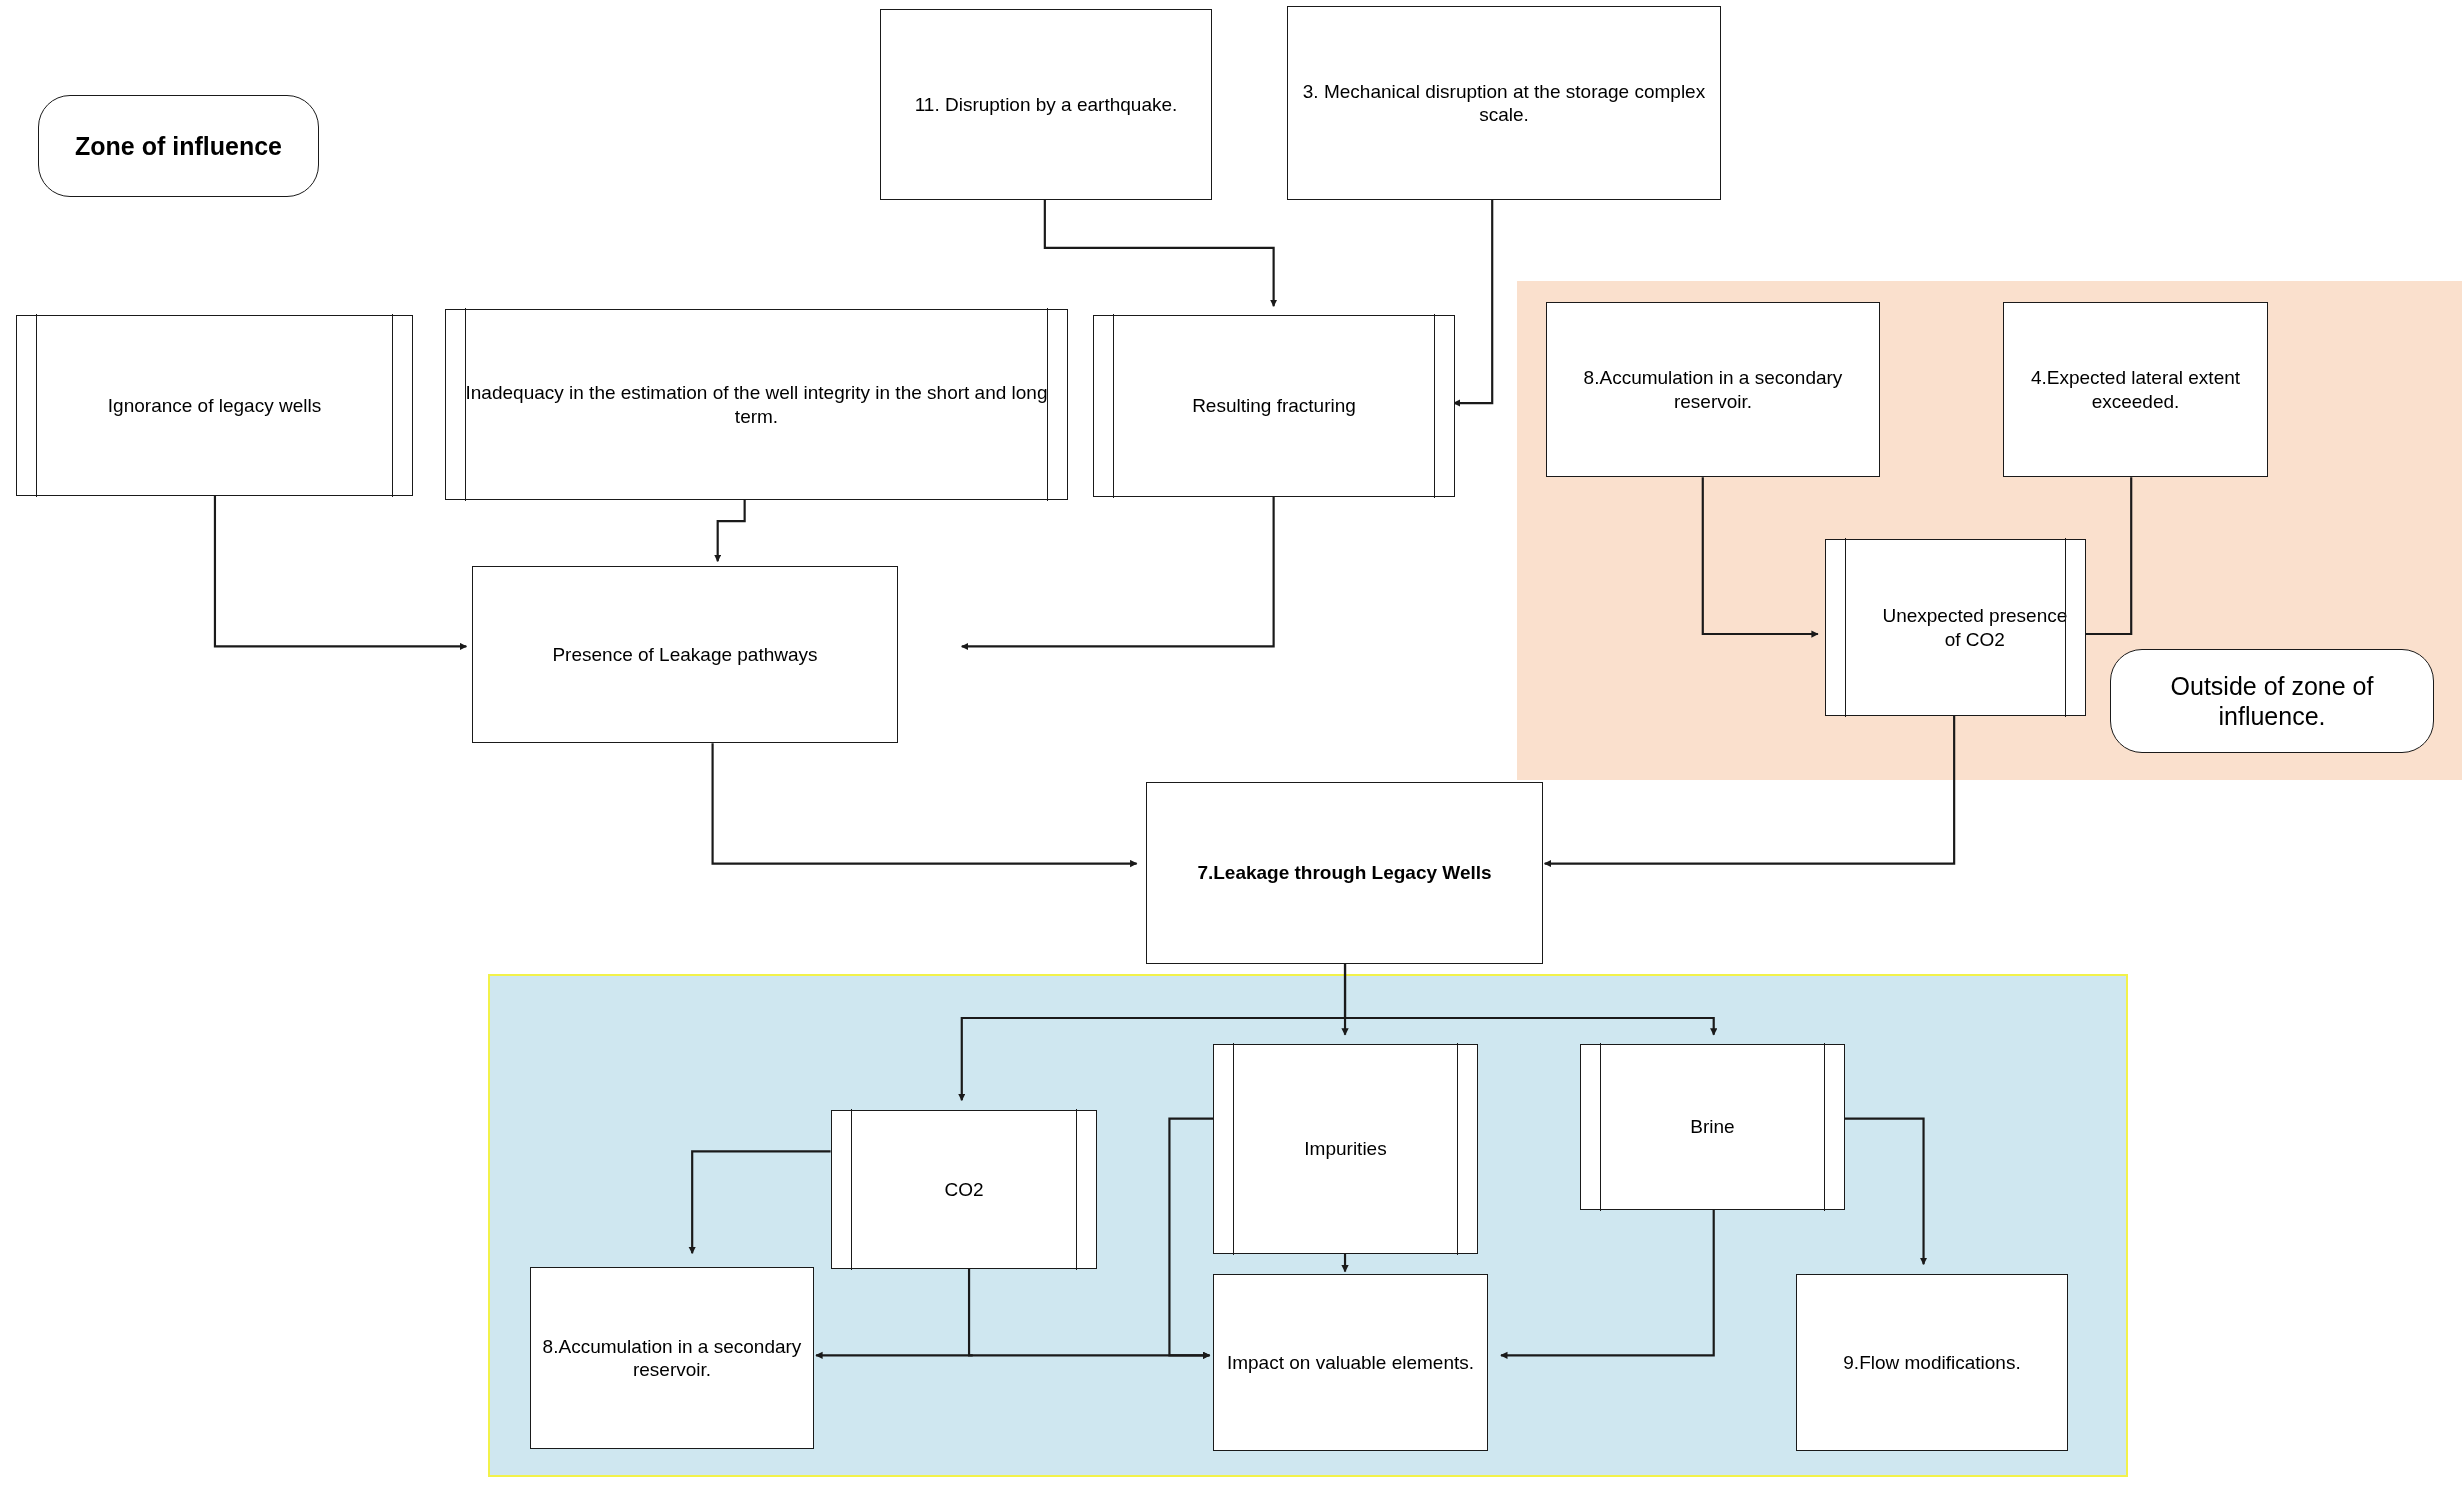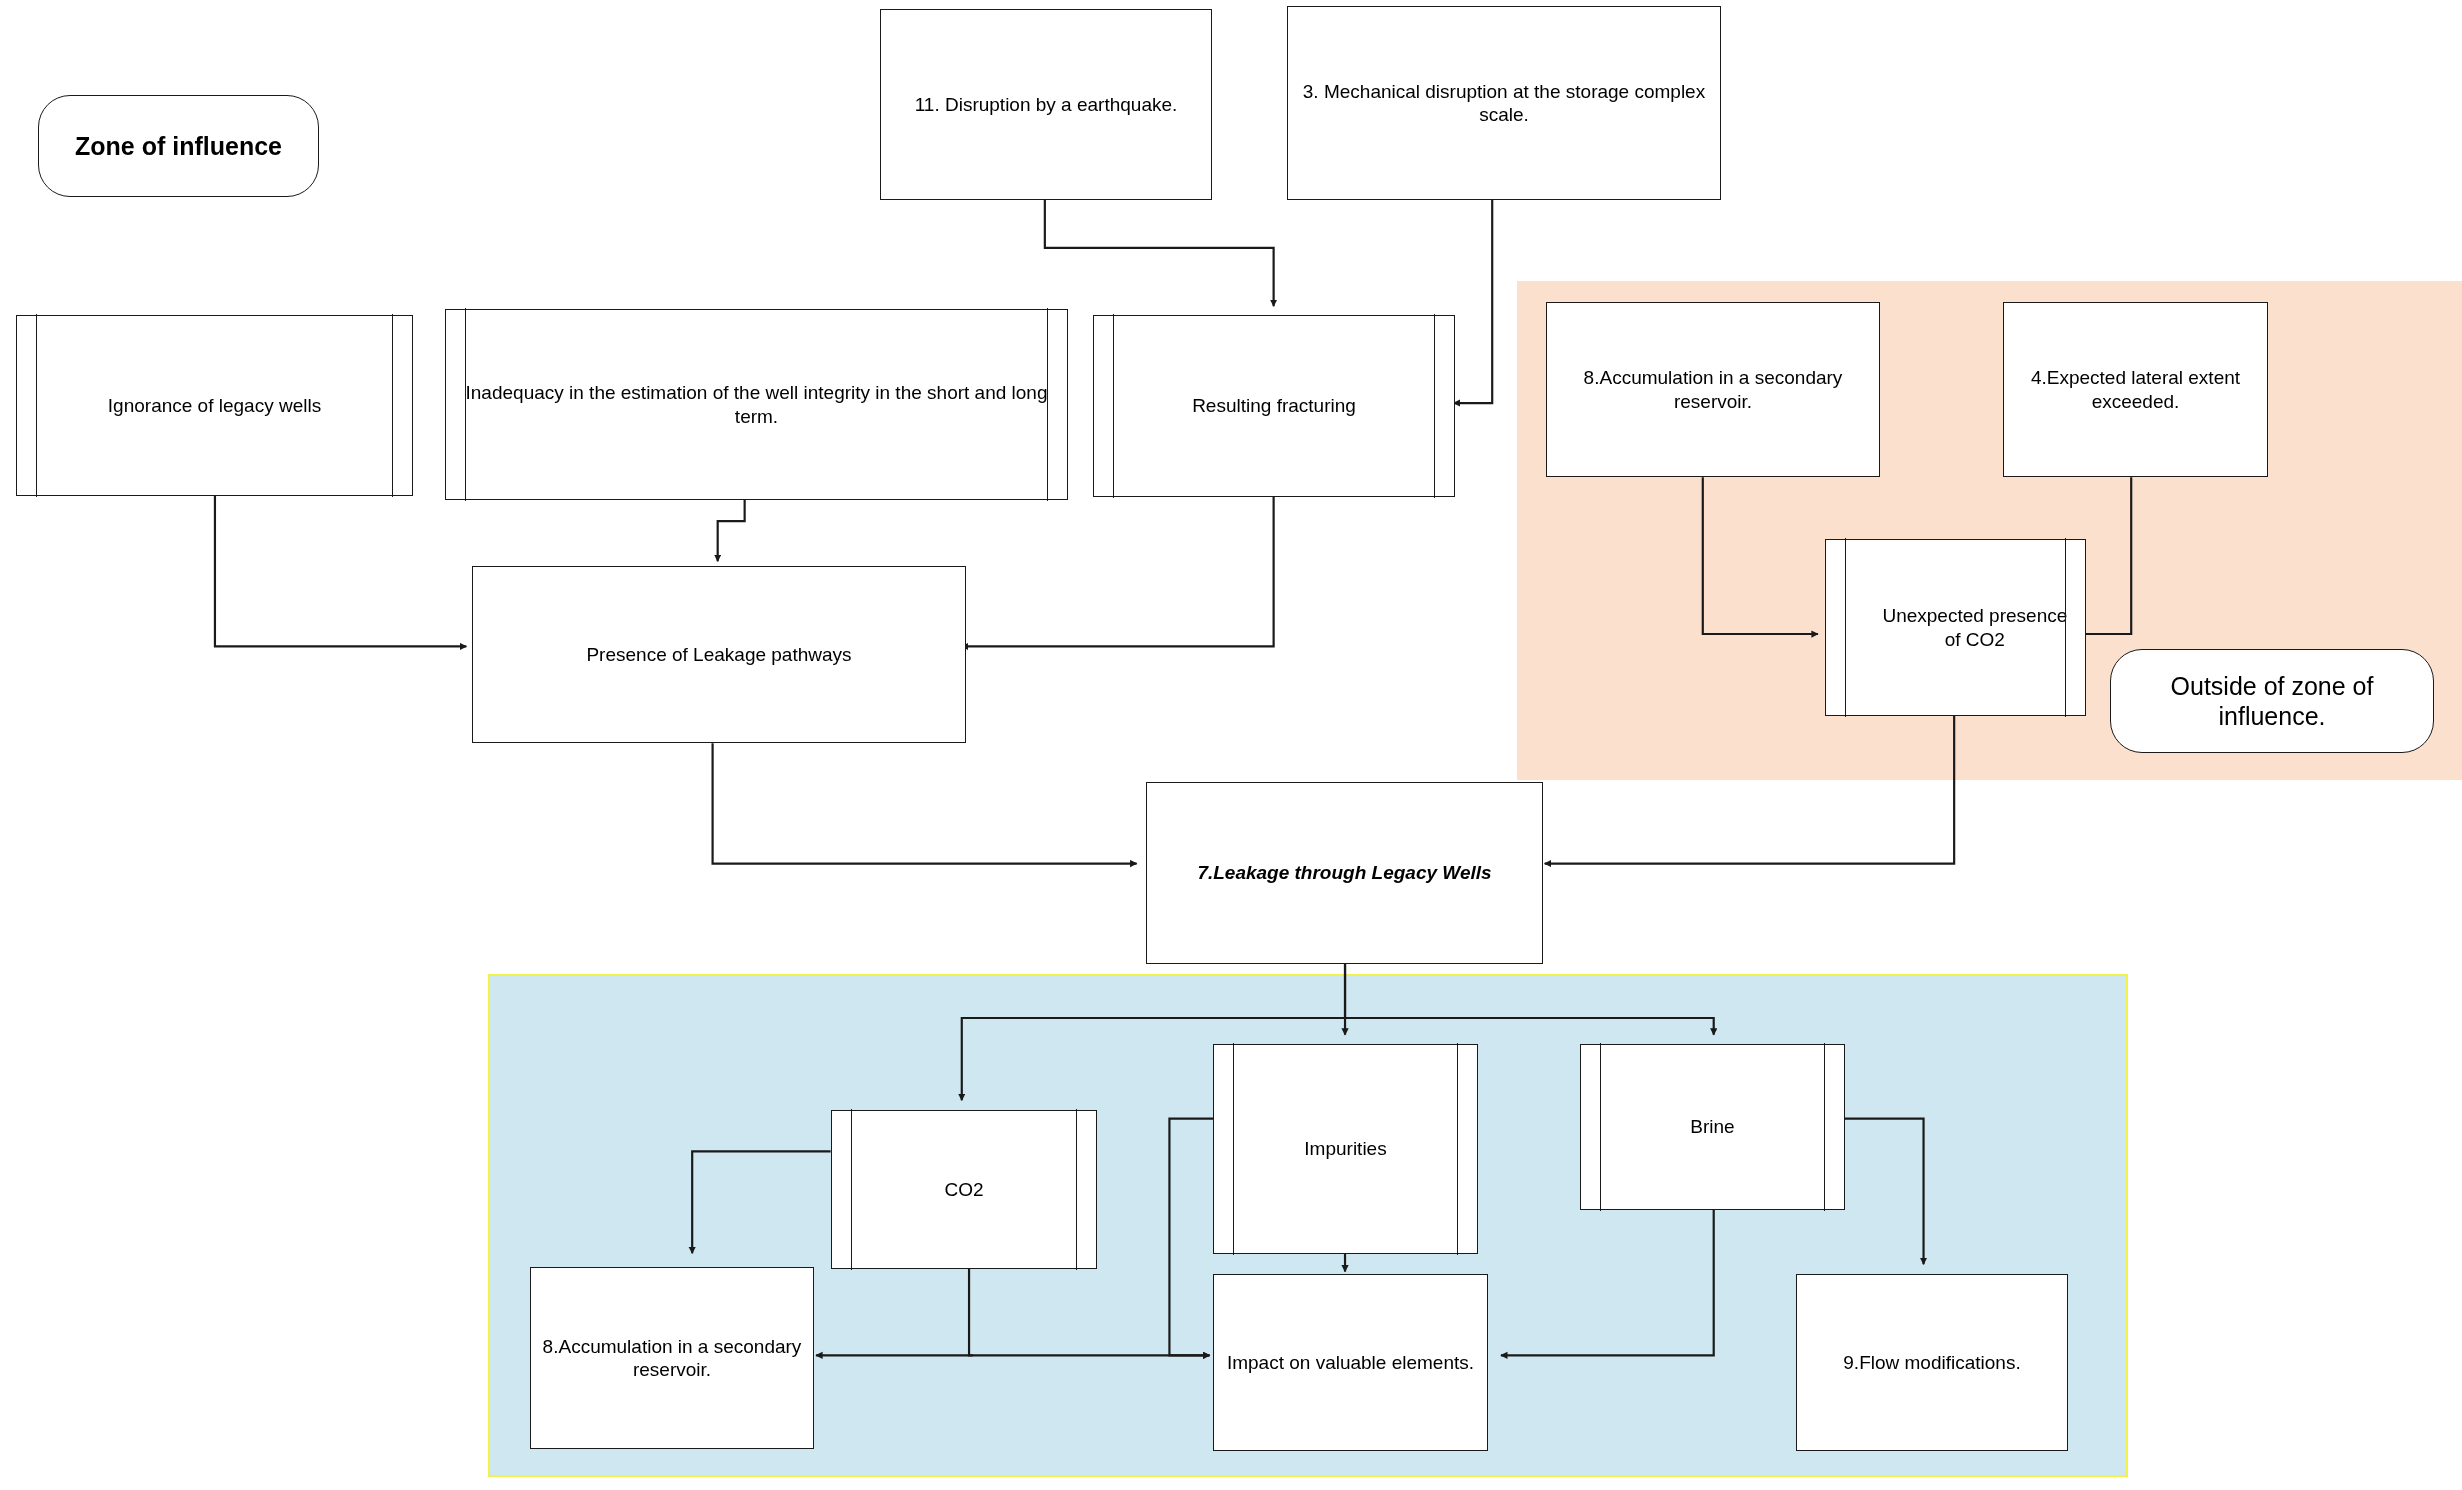--- a/index.html
+++ b/index.html
@@ -172,33 +172,33 @@
   </div>
 
   <div class="node" style="left:1546px; top:302px; width:334px; height:175px;">
     <span class="txt">8.Accumulation in a secondary reservoir.</span>
   </div>
 
   <div class="node" style="left:2003px; top:302px; width:265px; height:175px;">
     <span class="txt">4.Expected lateral extent exceeded.</span>
   </div>
 
-  <div class="node" style="left:472px; top:566px; width:494px; height:177px;">
+  <div class="node" style="left:472px; top:566px; width:426px; height:177px;">
     <span class="txt">Presence of Leakage pathways</span>
   </div>
 
   <div class="node mech" style="left:1825px; top:539px; width:261px; height:177px;padding-left:46px;">
     <span class="txt">Unexpected presence of CO2</span>
   </div>
 
   <div class="pill" style="left:2110px; top:649px; width:324px; height:104px;">
     <span class="txt">Outside of zone of influence.</span>
   </div>
 
-  <div class="node bold" style="left:1146px; top:782px; width:397px; height:182px;font-style:italic;">
+  <div class="node bold" style="left:1146px; top:782px; width:397px; height:182px;">
     <span class="txt">7.Leakage through Legacy Wells</span>
   </div>
 
   <div class="node mech" style="left:831px; top:1110px; width:266px; height:159px;">
     <span class="txt">CO2</span>
   </div>
 
   <div class="node mech" style="left:1213px; top:1044px; width:265px; height:210px;">
     <span class="txt">Impurities</span>
   </div>

